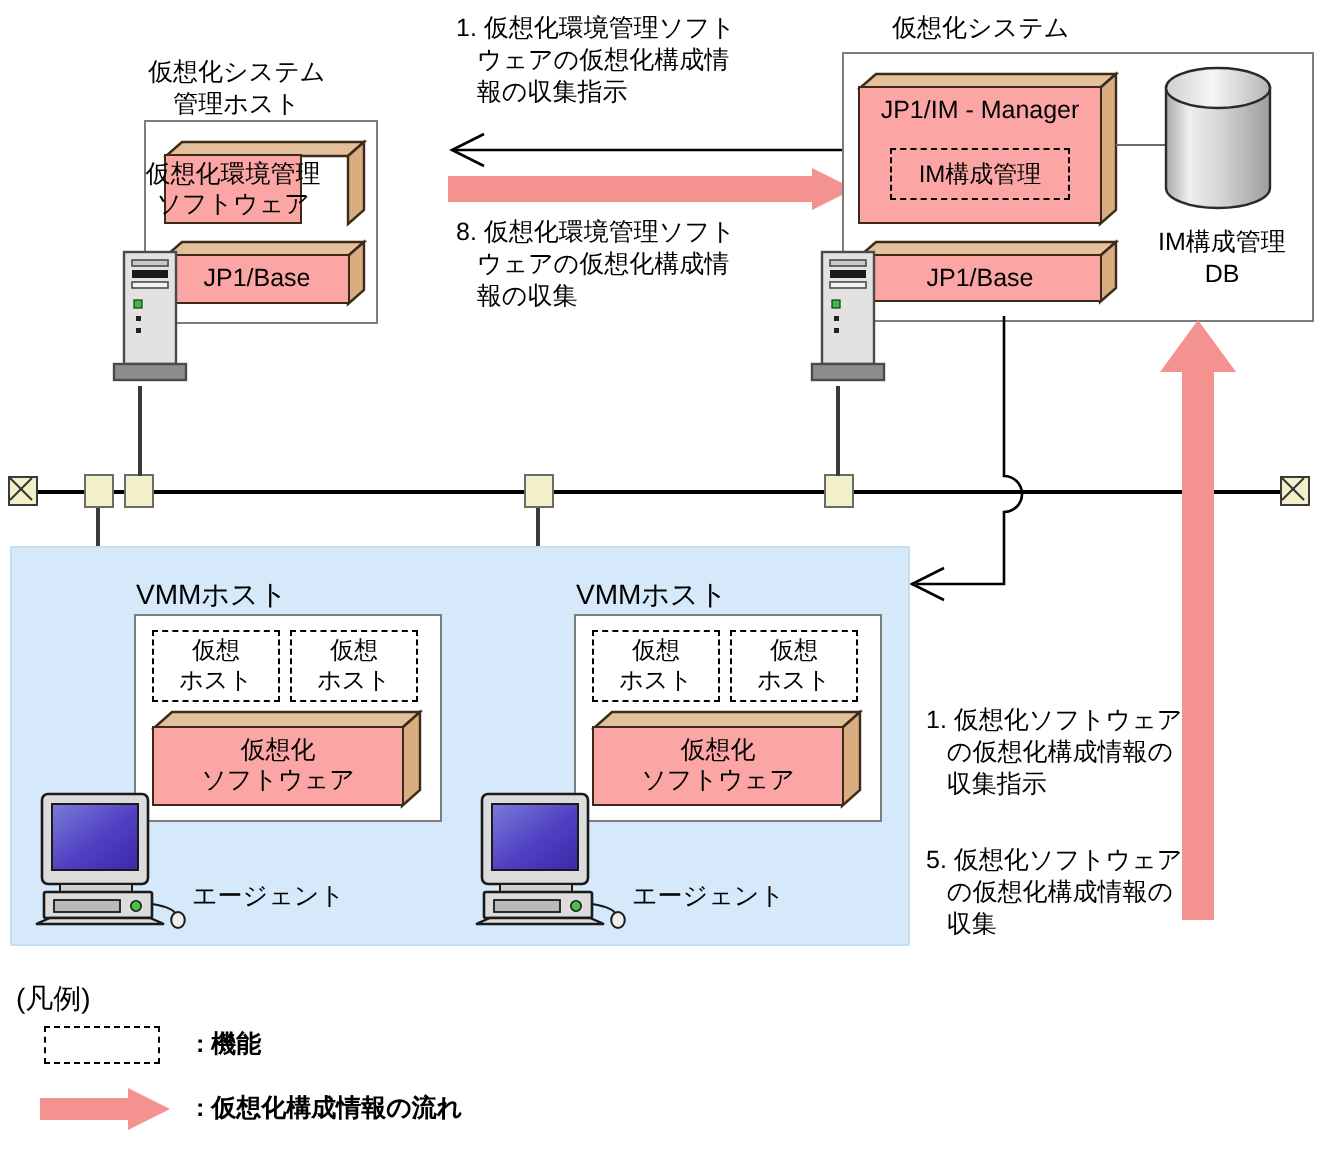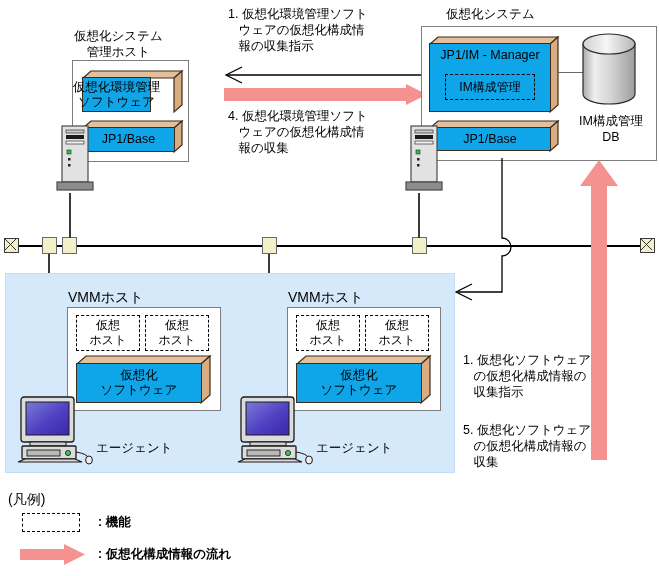--- a/index.html
+++ b/index.html
@@ -29,21 +29,21 @@
     position:absolute;
     border:1.5px solid #7d7d7d;
     background:#ffffff;
     box-sizing:border-box;
   }
   
   .box3d{position:absolute;}
   .box3d .face{
     position:absolute;
     left:0;
-    background:#0ea5e9;
+    background:#fca5a5;
     border:1.3px solid #3d2b1a;
     box-sizing:border-box;
     display:flex;
     flex-direction:column;
     align-items:center;
     justify-content:center;
     text-align:center;
     font-size:12.5px;
     line-height:15px;
     color:#000;
@@ -133,21 +133,21 @@
 
   <svg class="abs" style="left:222px;top:66px;" width="202" height="18">
     <line x1="5" y1="9" x2="200" y2="9" stroke="#000" stroke-width="1.3"></line>
     <polyline points="20,1 4,9 20,17" fill="none" stroke="#000" stroke-width="1.3"></polyline>
   </svg>
 
   <svg class="abs" style="left:224px;top:84px;" width="204" height="22">
     <polygon points="0,4 182,4 182,0 203,10.5 182,21 182,17 0,17" fill="#f4928f"></polygon>
   </svg>
 
-  <div class="lbl" style="left:228px;top:108px;">4. 仮想化環境管理ソフト
+  <div class="lbl" style="left:228px;top:108px;">8. 仮想化環境管理ソフト
    ウェアの仮想化構成情
    報の収集</div>
 
   <div class="lbl" style="left:446px;top:6px;">仮想化システム</div>
 
   <div class="frame" style="left:421px;top:26px;width:236px;height:135px;"></div>
 
   <div class="box3d" style="left:429px;top:36px;width:129px;height:76px;">
     <svg class="abs" style="left:0;top:0;" width="130" height="77">
       <polygon points="1,8 9,1 129,1 121,8" fill="#e3c09b" stroke="#3d2b1a" stroke-width="1.2"></polygon>

